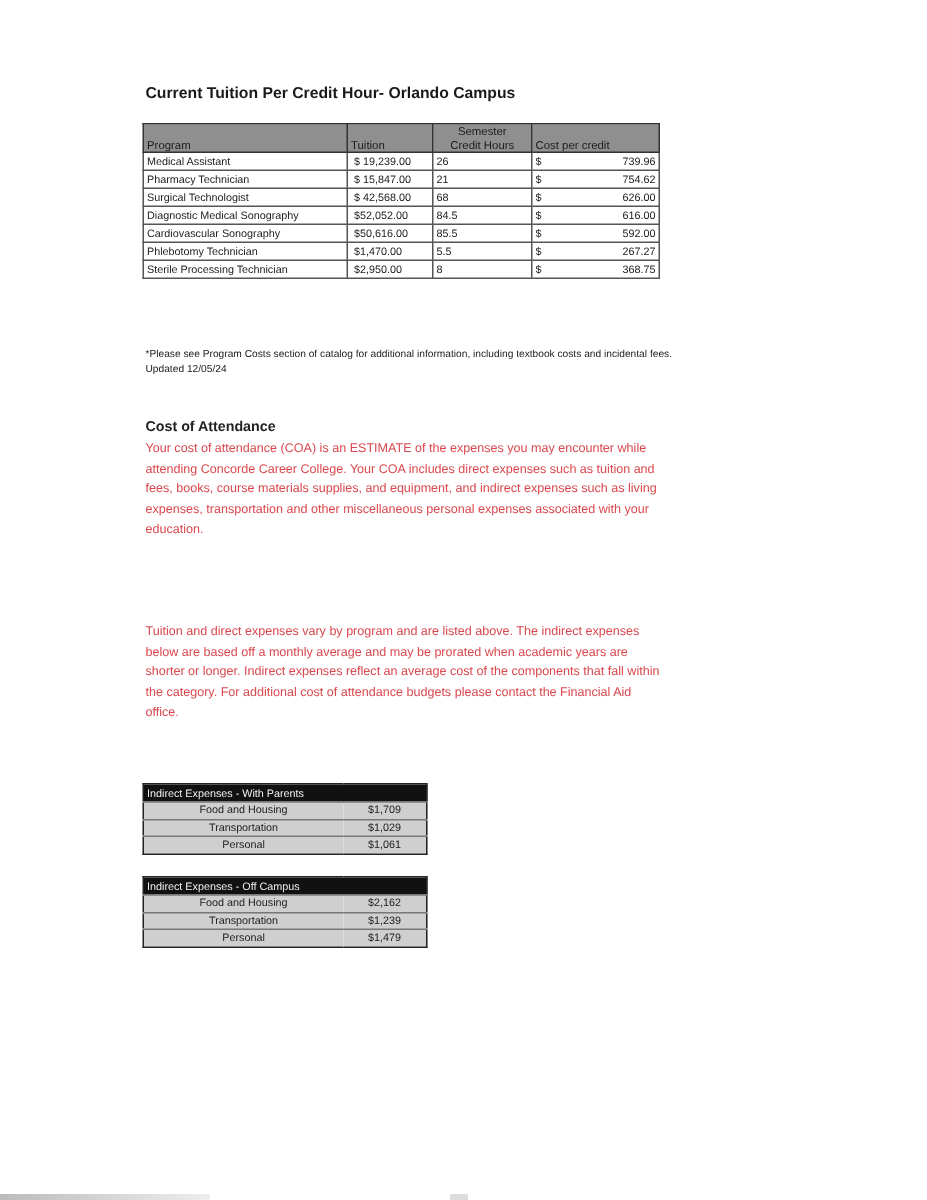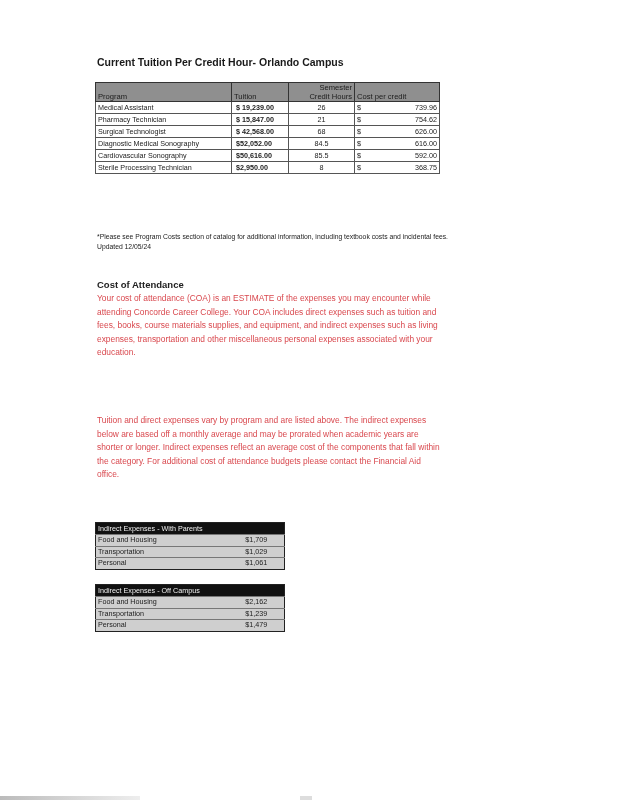--- a/index.html
+++ b/index.html
@@ -4,49 +4,49 @@
   <style>
     html, body { margin:0; padding:0; background:#ffffff; }
     body { width:618px; height:800px; position:relative; overflow:hidden; font-family:"Liberation Sans", sans-serif; }
     .page-title { position:absolute; left:97px; top:56px; font-size:10.5px; font-weight:bold; color:#1a1a1a; }
     table.tuition { position:absolute; left:95px; top:82px; border-collapse:collapse; font-size:7.2px; color:#222; }
     table.tuition th { background:#8f8f8f; color:#1c1c1c; font-weight:normal; text-align:left; vertical-align:bottom; border:1px solid #333; padding:0 2px; line-height:9px; font-size:7.6px; }
     table.tuition thead tr { border:1.5px solid #222; }
     table.tuition td { border:1px solid #555; padding:0 2px; height:11px; line-height:11px; white-space:nowrap; }
     .c-prog { width:131px;margin-top:21px; }
     .c-tui { width:52px; }
-    .c-hrs { width:61px; text-align:center; }
+    .c-hrs { width:61px; text-align:left; }
     .c-cost { width:80px;margin-top:48px; }
     .cost-cell { display:flex; justify-content:space-between; }
-    .tui-cell { padding-left:4px !important;font-weight:bold; }
+    .tui-cell { padding-left:4px !important; }
     .note { position:absolute; left:97px; top:232px; font-size:6.8px; color:#222; line-height:10px; }
     .coa-title { position:absolute; left:97px; top:279px; font-size:9.5px; font-weight:bold; color:#222; }
     .coa-p { position:absolute; left:97px; width:345px; font-size:8.4px; color:#d9484e; line-height:13.5px; }
     .p1 { top:292px; }
     .p2 { top:414px; }
     table.exp { position:absolute; left:95px; border-collapse:collapse; font-size:7.2px; color:#222; width:190px; border:1.5px solid #222;padding-left:40px; }
     table.exp th { background:#111; color:#f0f0f0; font-weight:normal; text-align:left; padding:1px 2px; line-height:9px; }
-    table.exp td { background:#cfcfcf; padding:0 2px; line-height:10.5px; border-top:1px solid #777; }
+    table.exp td { background:#cfcfcf; padding:0 2px; line-height:10.5px; border-top:1px solid #777;text-align:center; }
     table.exp td.amt { text-align:center; }
     .exp1 { top:522px; }
     .exp2 { top:584px; }
     .footer-strip { position:absolute; left:0; top:796px; width:140px; height:4px; background:linear-gradient(90deg,#bbb,#eee); }
     .footer-mark { position:absolute; left:300px; top:796px; width:12px; height:4px; background:#ddd; }
   </style>
 </head>
 <body>
 
 <div class="page-title">Current Tuition Per Credit Hour- Orlando Campus</div>
 
 <table class="tuition">
   <thead>
     <tr>
       <th class="c-prog">Program</th>
       <th class="c-tui">Tuition</th>
-      <th class="c-hrs" style="text-align:right">
+      <th class="c-hrs" style="text-align:center">
         <span>Semester</span><br>
         <span>Credit Hours</span>
       </th>
       <th class="c-cost">Cost per credit</th>
     </tr>
   </thead>
   <tbody>
     <tr>
       <td>Medical Assistant</td>
       <td class="tui-cell">$  19,239.00</td>
@@ -92,20 +92,31 @@
         </td>
     </tr>
     <tr>
       <td>Cardiovascular Sonography</td>
       <td class="tui-cell">$50,616.00</td>
       <td class="c-hrs">85.5</td>
       <td>
           <div class="cost-cell">
             <span>$</span>
             <span>592.00</span>
+          </div>
+        </td>
+    </tr>
+    <tr>
+      <td>Phlebotomy Technician</td>
+      <td class="tui-cell">$1,470.00</td>
+      <td class="c-hrs">5.5</td>
+      <td>
+          <div class="cost-cell">
+            <span>$</span>
+            <span>267.27</span>
           </div>
         </td>
     </tr>
     <tr>
       <td>Sterile Processing Technician</td>
       <td class="tui-cell">$2,950.00</td>
       <td class="c-hrs">8</td>
       <td>
           <div class="cost-cell">
             <span>$</span>

